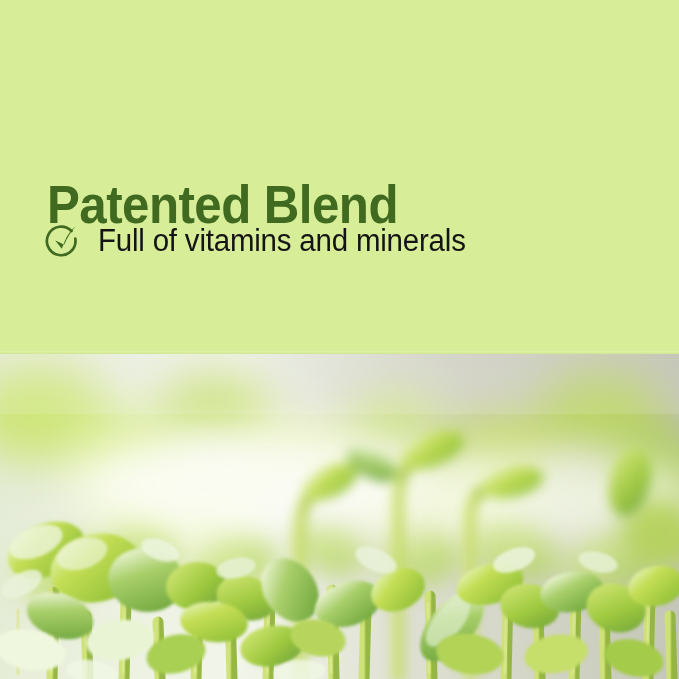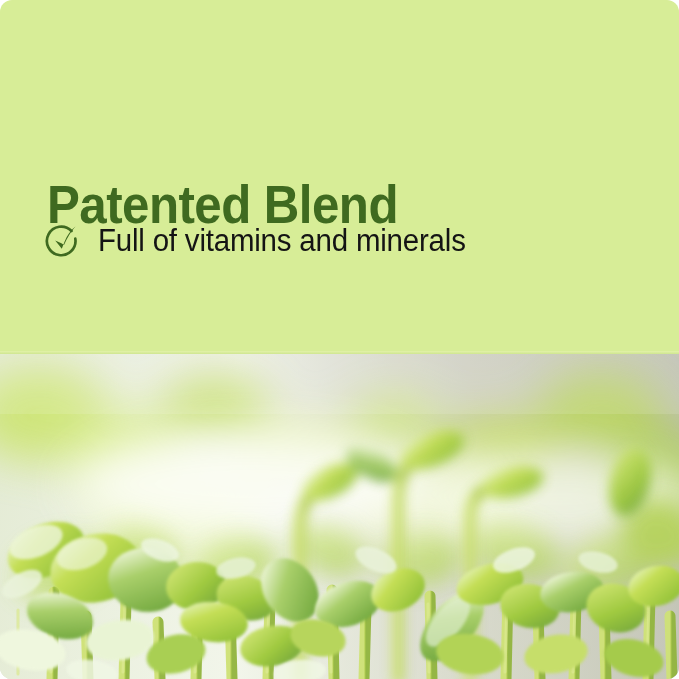--- a/index.html
+++ b/index.html
@@ -9,21 +9,20 @@
   }
   body {
     font-family: "Liberation Sans", sans-serif;
   }
   #canvas {
     position: relative;
     width: 679px;
     height: 679px;
     overflow: hidden;
     background: #ffffff;
-    border-radius: 12px;
   }
 
   
   #banner-panel {
     position: absolute;
     left: 0;
     top: 0;
     width: 679px;
     height: 354px;
     background: #d7ed97;

